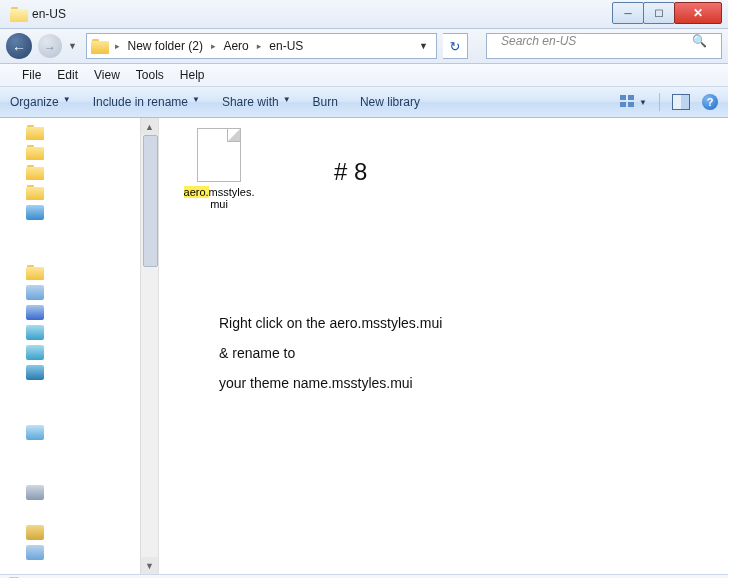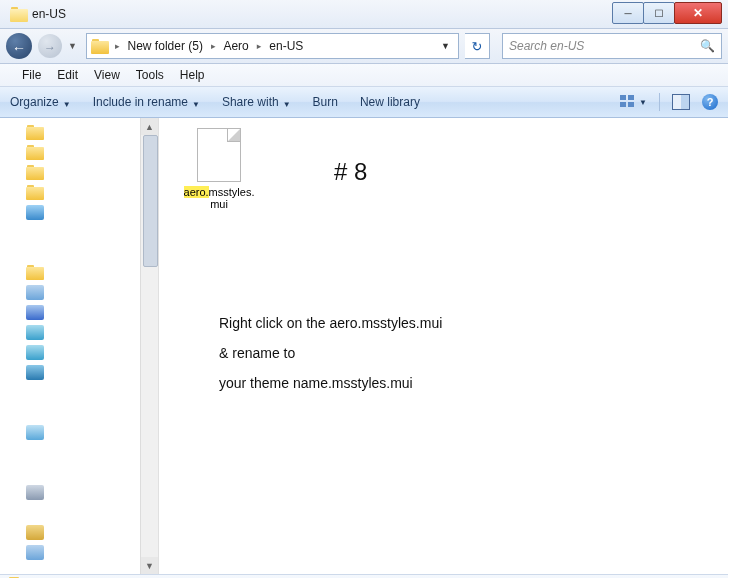--- a/index.html
+++ b/index.html
@@ -12,26 +12,26 @@
 .winbtn.close{width:46px;background:linear-gradient(#f07070,#d43a2a);color:#fff;border-color:#8a2a20;font-weight:bold;font-size:12px}
 .navrow{height:34px;background:linear-gradient(#f3f6fb,#e4ecf7);border-bottom:1px solid #b9c8de;display:flex;align-items:center;padding:0 6px;gap:6px}
 .navback{width:26px;height:26px;border-radius:50%;background:radial-gradient(circle at 35% 30%,#5e7fa9,#2a456b);display:flex;align-items:center;justify-content:center;color:#fff;font-size:14px}
 .navfwd{width:24px;height:24px;border-radius:50%;background:radial-gradient(circle at 35% 30%,#e0e6ee,#b8c3d2);display:flex;align-items:center;justify-content:center;color:#7a8aa0;font-size:12px}
 .navdd{width:12px;color:#555;font-size:9px}
 .addr{flex:1;height:24px;border:1px solid #9db4d1;background:#fff;display:flex;align-items:center;padding:0 4px;gap:4px}
 .addr .seg{color:#1a1a1a;padding:0 2px}
 .addr .chev{color:#666;font-size:9px;padding:0 2px}
 .addr .dd{margin-left:auto;color:#333;font-size:9px;padding:0 4px}
 .refresh{width:24px;height:24px;border:1px solid #9db4d1;border-left:0;background:#fff;display:flex;align-items:center;justify-content:center;font-size:13px;color:#1a5aa8}
-.search{width:206px;height:24px;border:1px solid #9db4d1;background:#fff;margin-left:6px;display:flex;align-items:center;padding:0 6px;color:#888;font-style:italic}
+.search{width:206px;height:24px;border:1px solid #9db4d1;background:#fff;margin-left:12px;display:flex;padding:0 14px;color:#888;font-style:italic}
 .search .mag{margin-left:auto;color:#333;font-style:normal}
 .menubar{height:22px;background:linear-gradient(#f7fafe,#eef3fa);border-bottom:1px solid #cdd9ea;display:flex;align-items:center;padding:0 22px;gap:16px;color:#1a1a1a}
 .menubar span{cursor:default}
 .toolbar{height:30px;background:linear-gradient(#eaf3fd,#d6e6f9 48%,#c8ddf5 52%,#d9e9fb);border-bottom:1px solid #a8c0df;display:flex;align-items:center;padding:0 10px;color:#1e3a5f}
-.toolbar .tbtn{display:flex;align-items:flex-end;gap:4px;margin-right:22px}
+.toolbar .tbtn{display:flex;align-items:flex-start;gap:4px;margin-right:22px}
 .toolbar .dd{font-size:8px;color:#1e3a5f}
 .toolbar .right{margin-left:auto;display:flex;align-items:center;gap:12px}
 .toolbar .sep{width:1px;height:18px;background:#a8c0df}
 .viewicon{width:16px;height:14px}
 .paneicon{width:16px;height:14px;border:1px solid #4a6a9a;display:flex}
 .paneicon div{flex:1}
 .helpicon{width:16px;height:16px;border-radius:50%;background:radial-gradient(circle at 35% 30%,#7fb7ef,#1a6acc);color:#fff;font-weight:bold;font-size:11px;display:flex;align-items:center;justify-content:center}
 .body{position:relative;display:flex;height:456px}
 .nav{width:158px;background:#fff;overflow:hidden;position:relative;border-right:1px solid #e0e0e0}
 .nav .sb{position:absolute;right:0;top:0;width:17px;height:100%;background:#f0f0f0;border-left:1px solid #dcdcdc}
@@ -79,21 +79,21 @@
   <div class="navrow">
     <div class="navback">←</div>
     <div class="navfwd">→</div>
     <div class="navdd">▼</div>
     <div class="addr">
       <span class="ficon">
           <span class="tab"></span>
           <span class="body"></span>
         </span>
       <span class="chev">▸</span>
-      <span class="seg">New folder (5)</span>
+      <span class="seg">New folder (2)</span>
       <span class="chev">▸</span>
       <span class="seg">Aero</span>
       <span class="chev">▸</span>
       <span class="seg">en-US</span>
       <span class="dd">▼</span>
     </div>
     <div class="refresh">↻</div>
     <div class="search">
       <span>Search en-US</span>
       <span class="mag">🔍</span>

